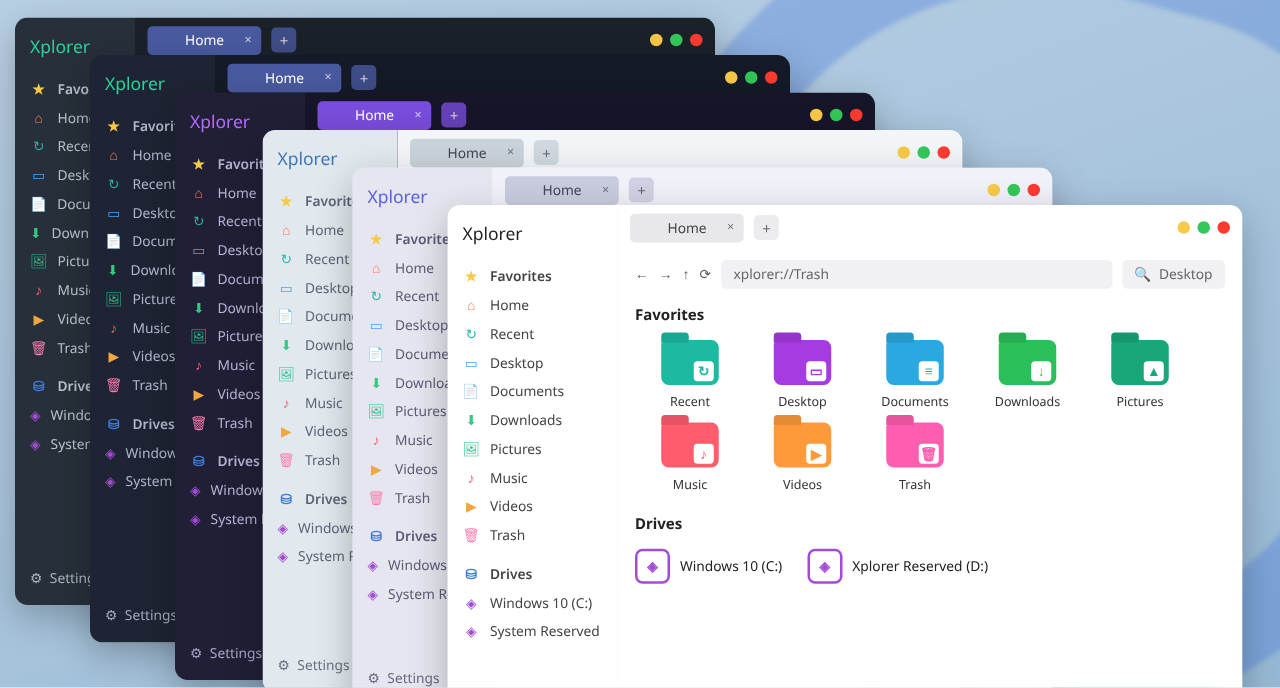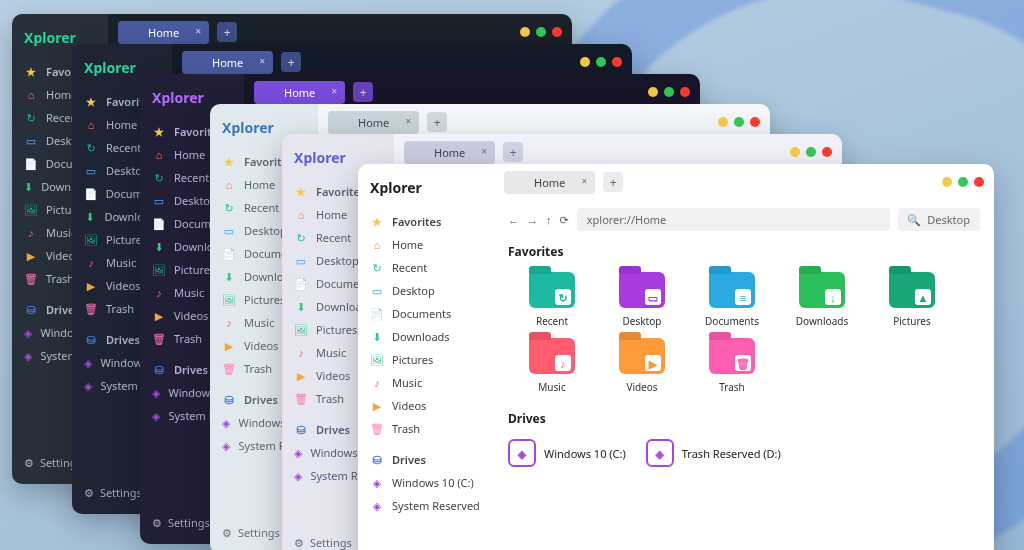--- a/index.html
+++ b/index.html
@@ -57,21 +57,21 @@
   }
   .sidebar {
     grid-row: 1 / span 2;
     grid-column: 1;
     background: var(--side-bg);
     color: var(--side-fg);
     padding: 10px 8px 8px 10px;
     display:flex;flex-direction:column;gap:2px;
     font-size: 11px;
   }
-  .brand { font-size:14px; font-weight:700; color:var(--brand); padding:4px 2px 12px; }
+  .brand { font-size:14px; font-weight:400; color:var(--brand); padding:4px 2px 12px; }
   .sitem { display:flex; align-items:center; gap:8px; padding:3px 2px; white-space:nowrap; overflow:hidden; color:var(--side-fg); }
   .sitem.head { font-weight:600; }
   .ic { width:14px; display:inline-flex; justify-content:center; }
   .settings-row { margin-top:auto; display:flex; align-items:center; gap:6px; color:var(--side-fg); opacity:.9; padding:6px 2px; }
   .content {
     grid-column:2; background: var(--content-bg,#fff); color:var(--content-fg,#222);
     padding: 8px 14px 0 14px; overflow:hidden;
   }
   
   .navrow { display:flex; align-items:center; gap:8px; font-size:11px; margin-bottom:12px;}
@@ -539,21 +539,21 @@
     </div>
   </div>
   <div class="content">
     <div class="navrow">
       <div class="navbtns">
         <span>←</span>
         <span>→</span>
         <span>↑</span>
         <span>⟳</span>
       </div>
-      <div class="addr">xplorer://Home</div>
+      <div class="addr">xplorer://Trash</div>
       <div class="search">
         <span>🔍</span>
         <span>Desktop</span>
       </div>
     </div>
 
     <h4>Favorites</h4>
     <div class="grid">
       <div class="tile">
           <div class="folder" style="--fc:#1db9a0">
@@ -606,17 +606,17 @@
     </div>
 
     <h4 style="margin-top:16px">Drives</h4>
     <div class="drives-row">
       <div class="drive">
           <div class="drive-ic">◈</div>
           <span>Windows 10 (C:)</span>
         </div>
       <div class="drive">
           <div class="drive-ic">◈</div>
-          <span>Trash Reserved (D:)</span>
+          <span>Xplorer Reserved (D:)</span>
         </div>
     </div>
   </div>
 </div>
 
 </body></html>

